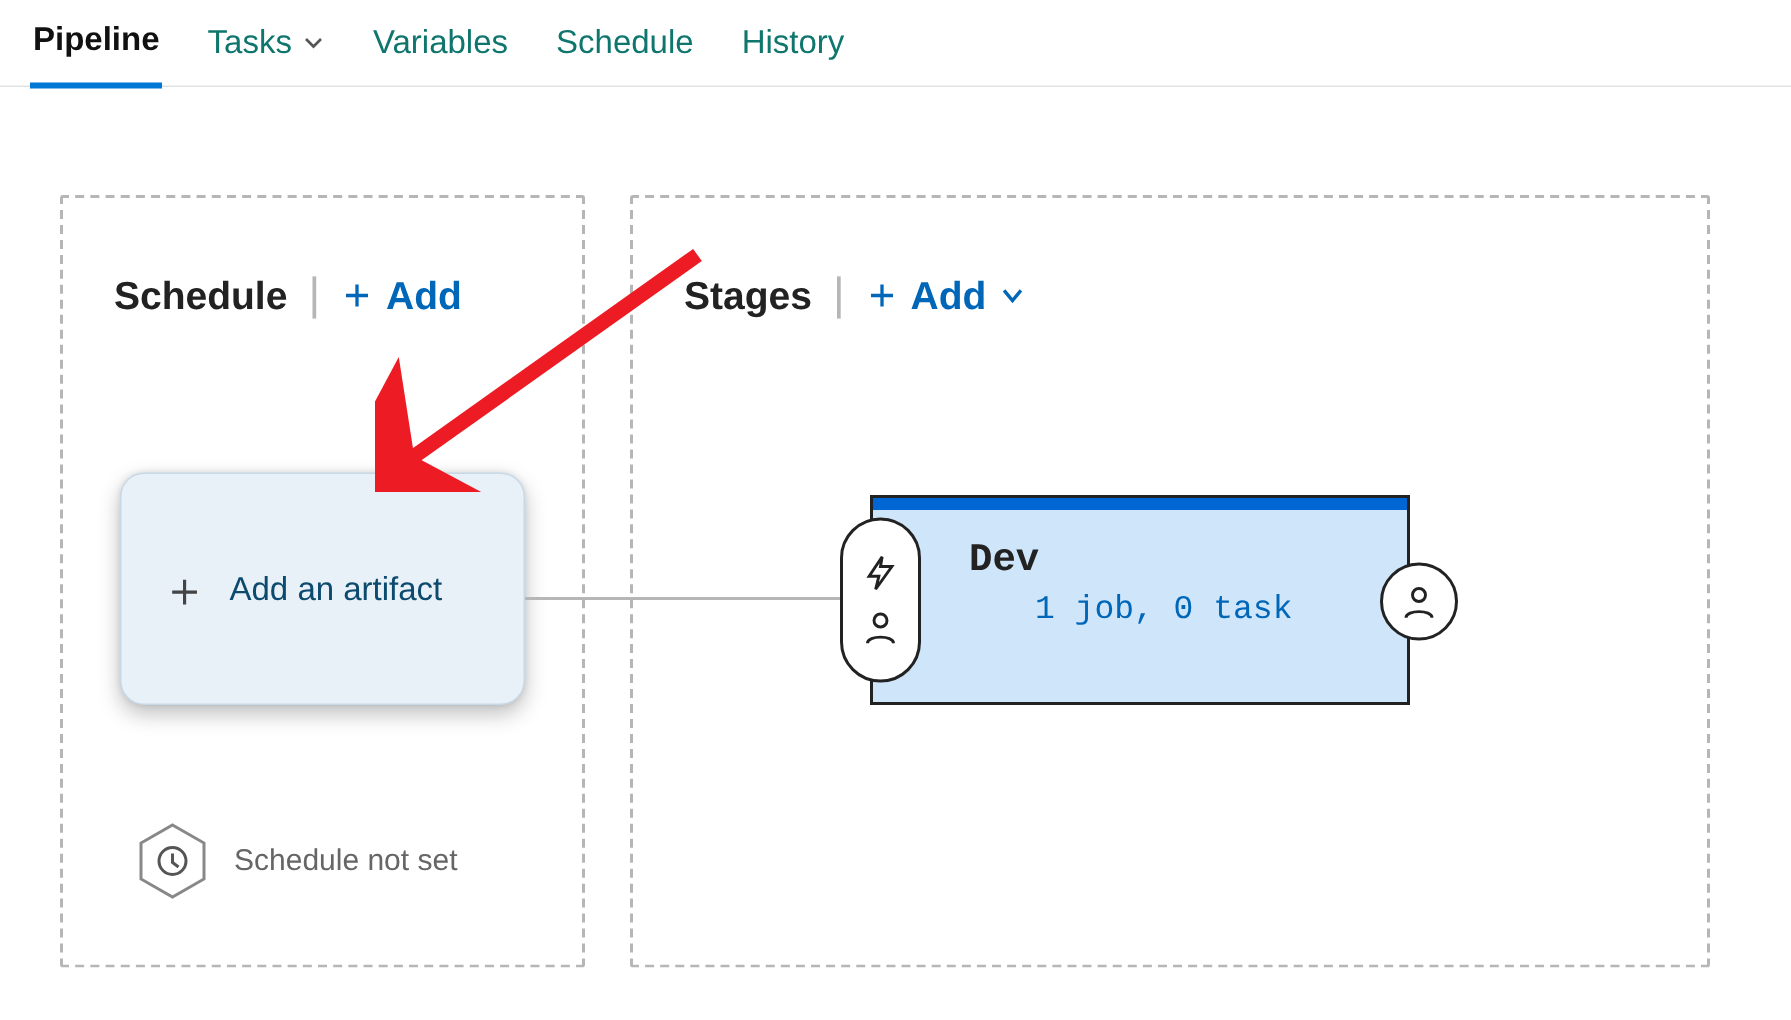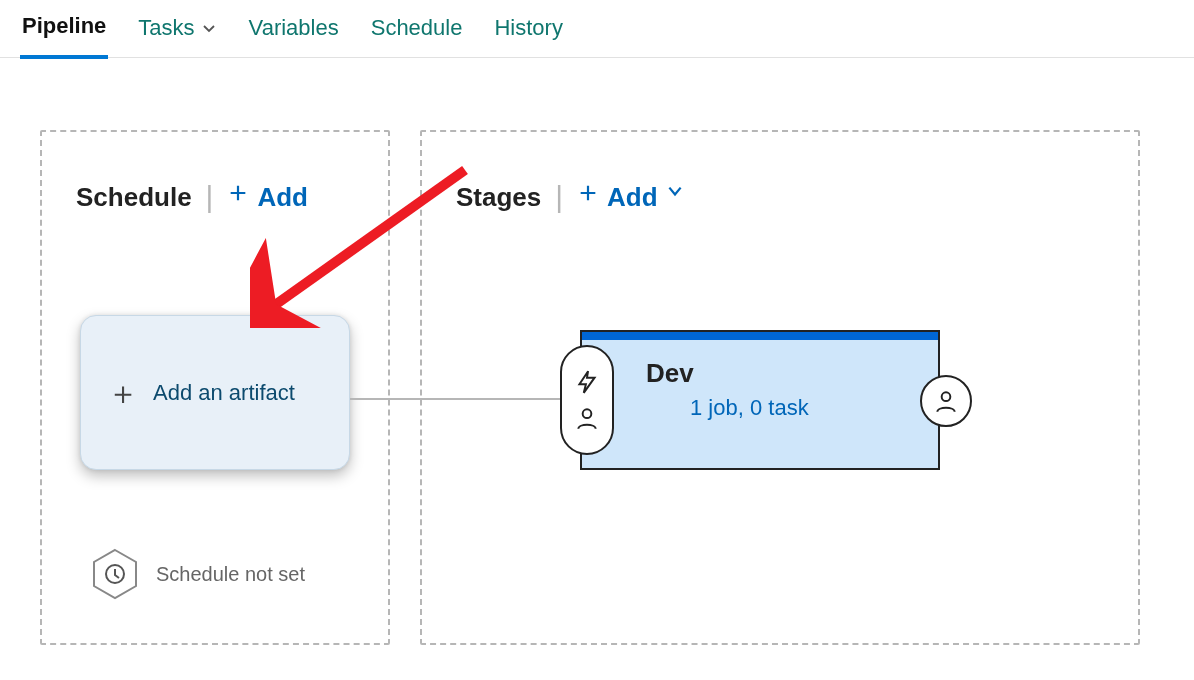--- a/index.html
+++ b/index.html
@@ -57,20 +57,21 @@
       gap: 14px;
       padding: 48px 34px 0 34px;
       font-size: 26px;
     }
     .panel-title { font-weight: 700; color: #222; }
     .divider { color: #b6b6b6; font-size: 30px; font-weight: 300; }
     .add-link {
       color: #0066b8;
       font-weight: 600;
       display: flex;
+      align-items: center;
       gap: 8px;
       cursor: pointer;
     }
     .plus-svg { width: 22px; height: 22px; }
     .chev-svg { width: 18px; height: 18px; stroke: #0066b8; }
 
     
     .artifact-card {
       position: absolute;
       left: 80px; top: 315px;
@@ -113,20 +114,21 @@
       background: #cfe6fa;
       border: 2px solid #222;
       cursor: pointer;
     }
     .stage-card .top-bar {
       height: 8px;
       background: #0066d4;
     }
     .stage-card .body {
       padding: 18px 30px 0 64px;
+      font-family: Liberation Mono, monospace;
     }
     .stage-name { font-size: 26px; font-weight: 700; color: #222; margin-bottom: 6px; }
     .stage-meta { font-size: 22px; color: #0066b8; margin-left: 44px; }
 
     .stage-badge-left, .stage-badge-right {
       position: absolute;
       background: #fff;
       border: 2px solid #222;
       border-radius: 50%;
       display: flex;

